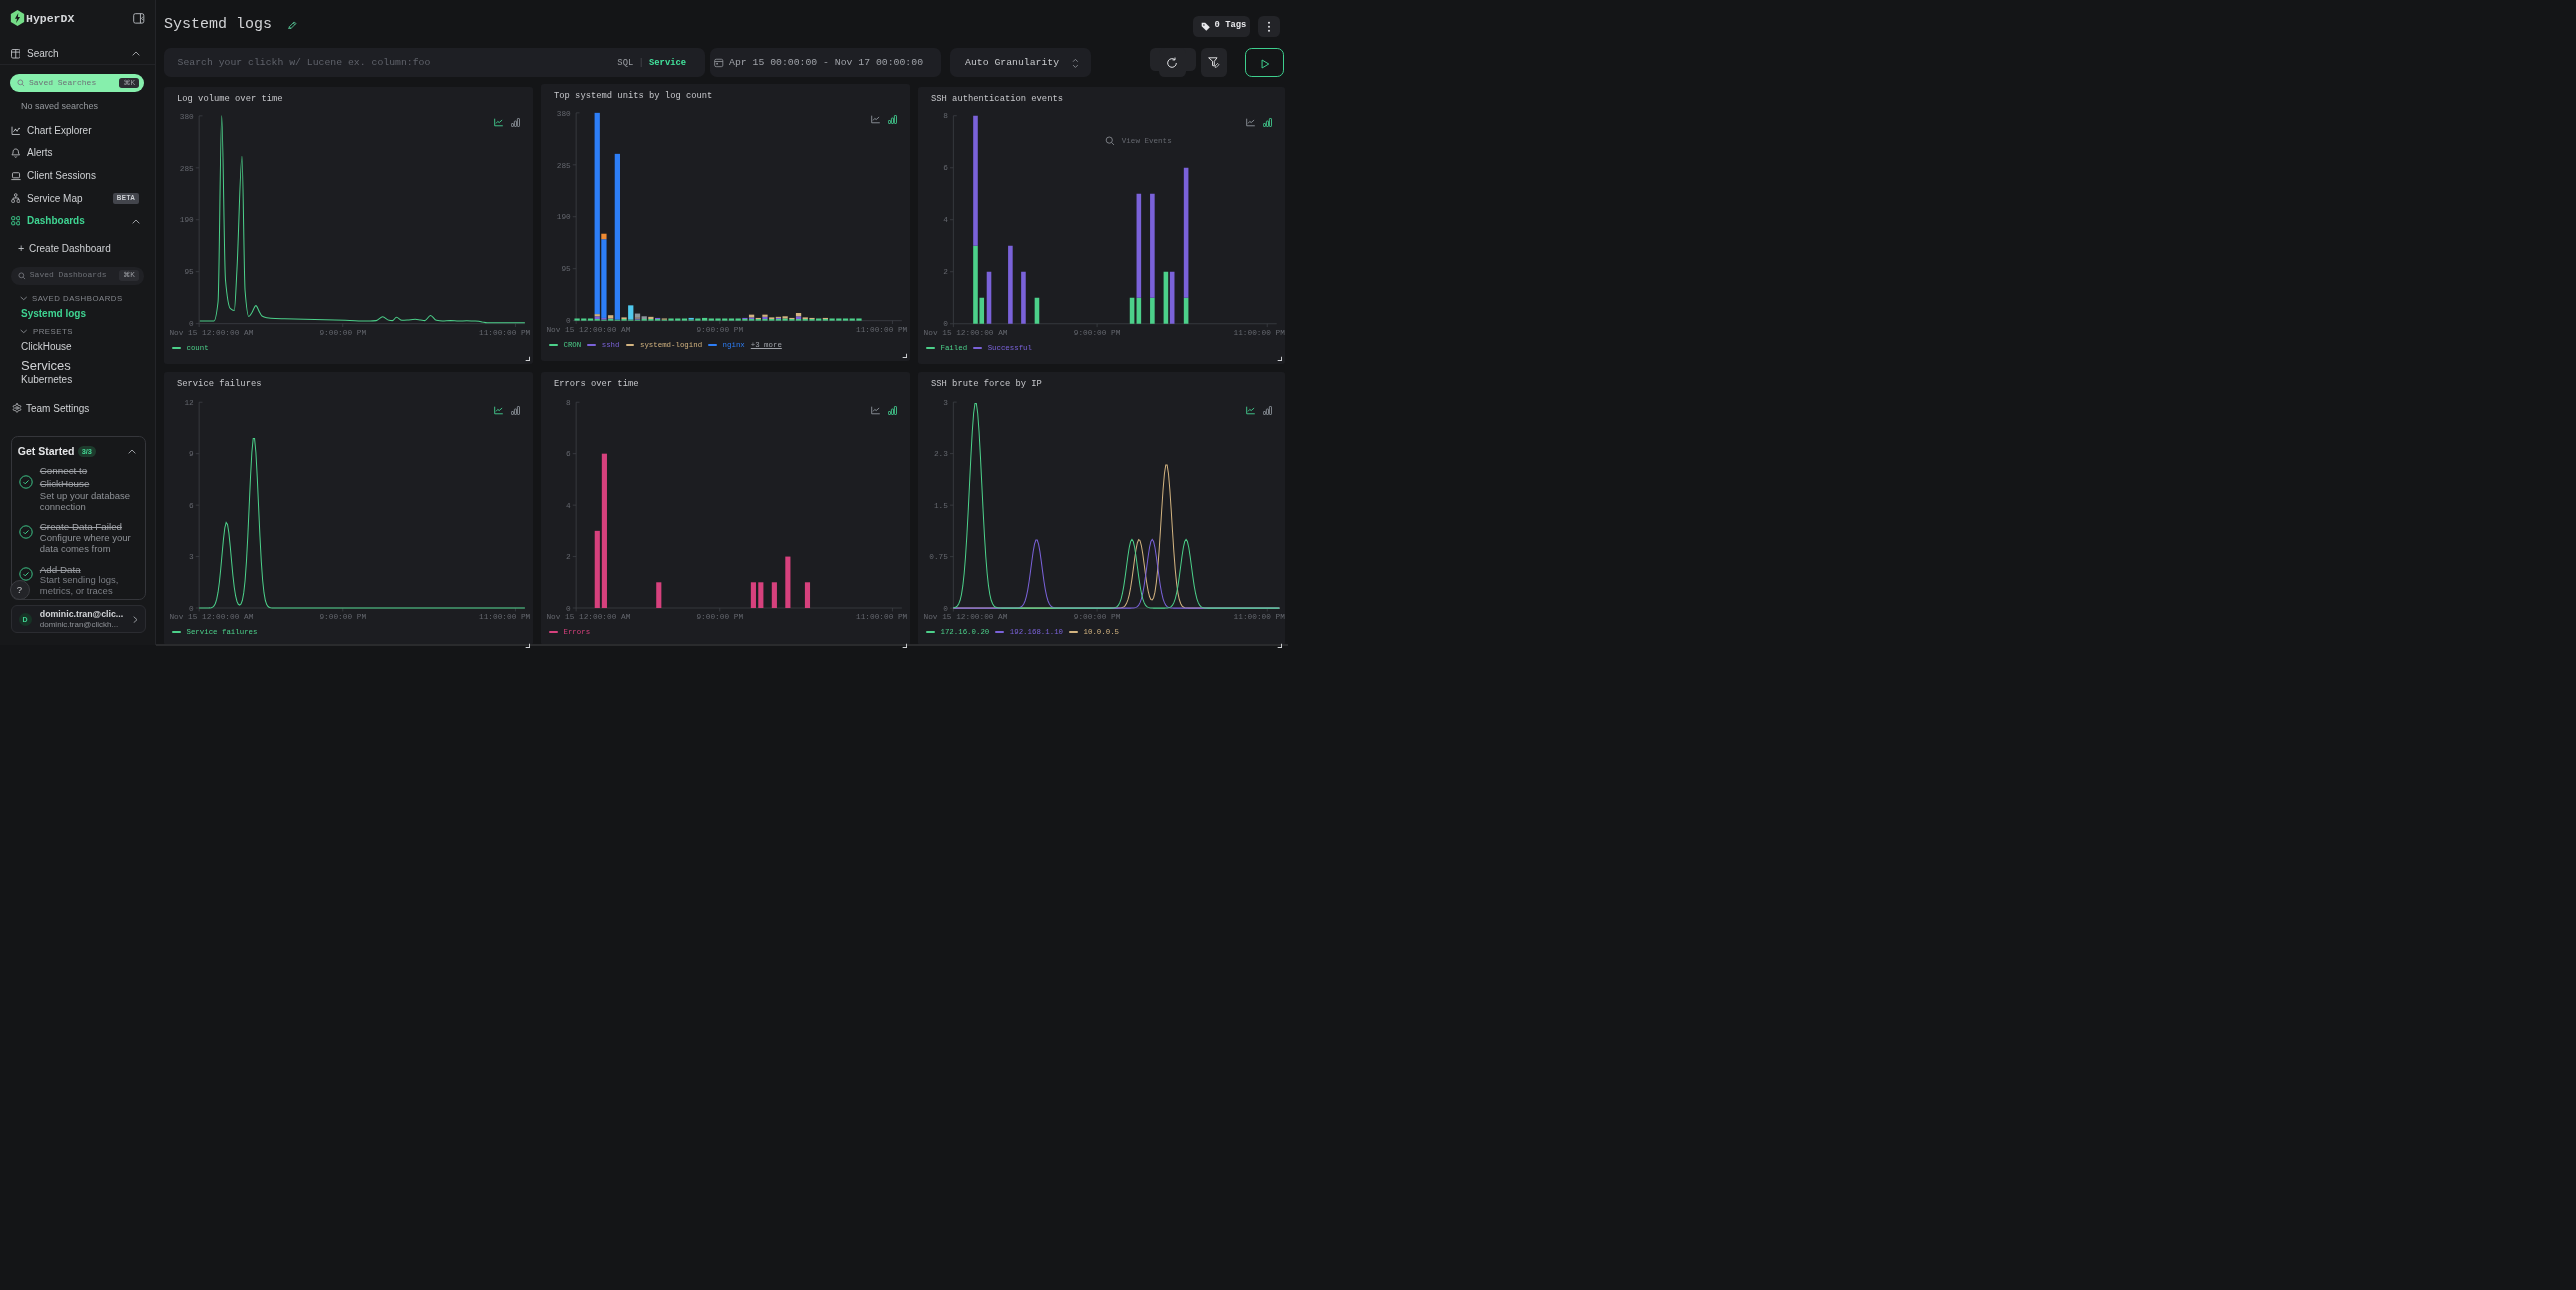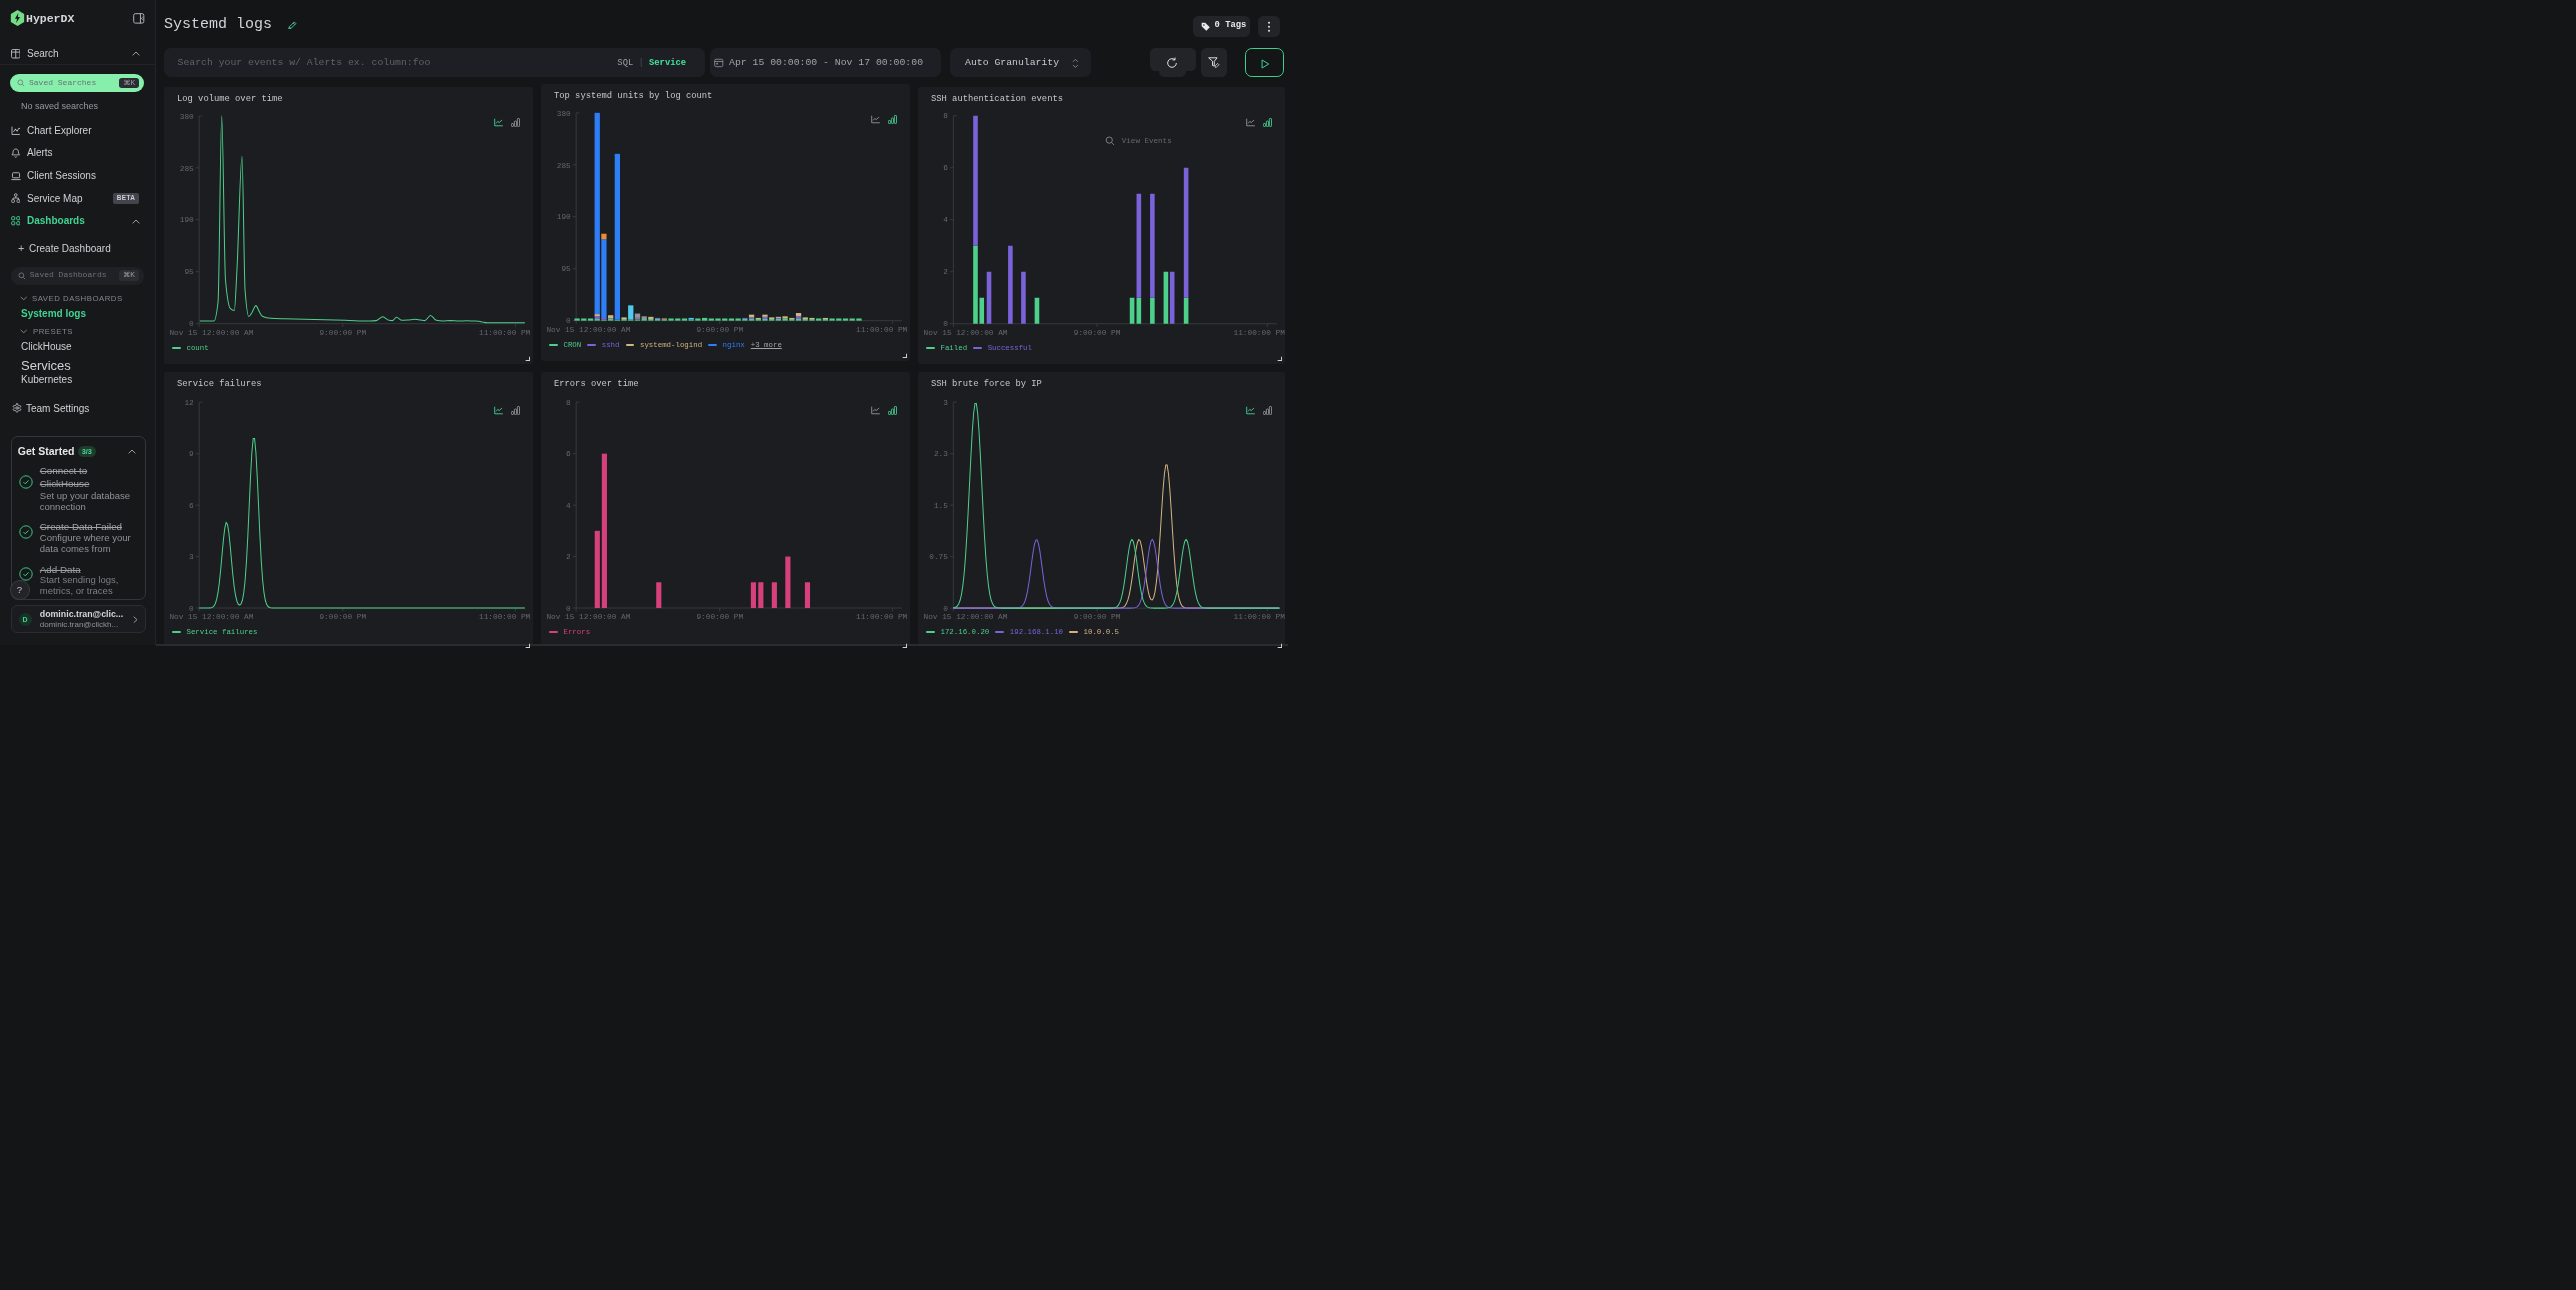--- a/index.html
+++ b/index.html
@@ -157,21 +157,21 @@
 <div style="position:absolute;left:21.6px;top:4.7px;font-family:'Liberation Mono',monospace;font-weight:bold;font-size:8.8px;color:#e8e9ec">0 Tags</div>
   </div>
 <div class="btn" style="left:1258px;top:15.6px;width:22px;height:21.6px">
 <svg style="position:absolute;left:8.8px;top:5.4px" width="4" height="11.5" viewBox="0 0 6 17">
       <circle cx="3" cy="2.5" r="1.5" fill="#e4e5e8"></circle>
       <circle cx="3" cy="8.5" r="1.5" fill="#e4e5e8"></circle>
       <circle cx="3" cy="14.5" r="1.5" fill="#e4e5e8"></circle>
     </svg>
   </div>
 <div style="position:absolute;left:164px;top:48px;width:541px;height:29px;background:#1e1f24;border-radius:6.8px">
-<div style="position:absolute;left:13.5px;top:8.8px;font-family:'Liberation Mono',monospace;font-size:9.8px;color:#5f626a">Search your events w/ Alerts ex. column:foo</div>
+<div style="position:absolute;left:13.5px;top:8.8px;font-family:'Liberation Mono',monospace;font-size:9.8px;color:#5f626a">Search your clickh w/ Lucene ex. column:foo</div>
 <div style="position:absolute;right:19px;top:9.5px;font-family:'Liberation Mono',monospace;font-size:8.8px"><span style="color:#9a9da2">SQL</span><span style="color:#4a4d53"> | </span><span style="color:#42e39c;font-weight:bold">Service</span></div>
   </div>
 <div style="position:absolute;left:710px;top:48px;width:231px;height:29px;background:#1e1f24;border-radius:6.8px">
 <svg style="position:absolute;left:4px;top:10px" width="9.5" height="9.5" viewBox="0 0 14 14">
       <rect x="1" y="1.8" width="12" height="11" rx="2.2" fill="none" stroke="#8f9298" stroke-width="1.25"></rect>
       <line x1="1" y1="5.2" x2="13" y2="5.2" stroke="#8f9298" stroke-width="1.25"></line>
       <rect x="3.4" y="7.2" width="2.4" height="2.4" fill="#8f9298"></rect>
     </svg>
 <div style="position:absolute;left:19px;top:8.8px;font-family:'Liberation Mono',monospace;font-size:9.8px;color:#9fa2a8">Apr 15 00:00:00 - Nov 17 00:00:00</div>
   </div>

